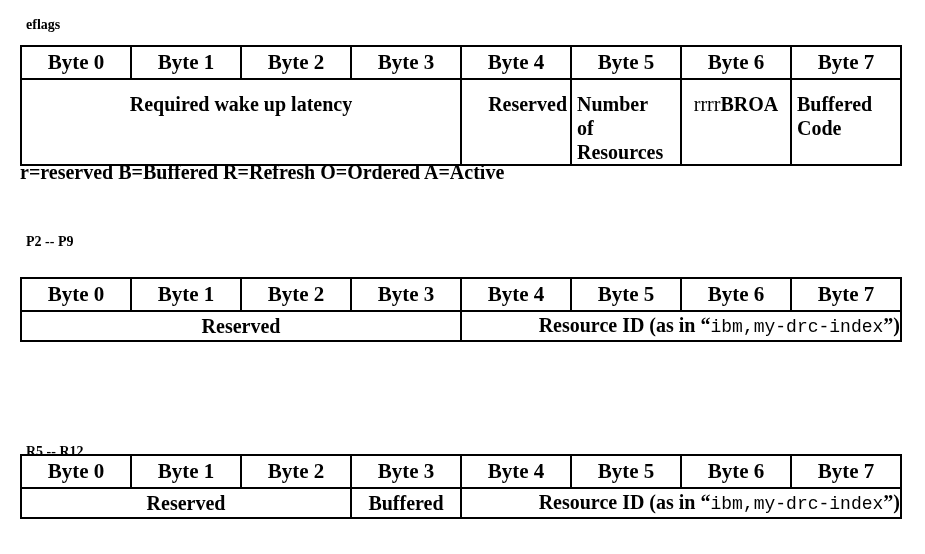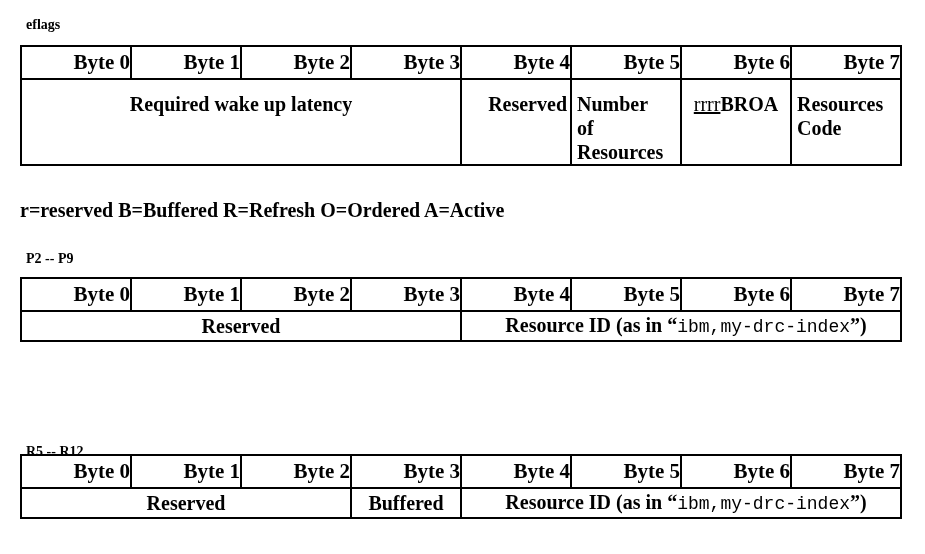--- a/index.html
+++ b/index.html
@@ -26,21 +26,21 @@
     border-collapse: collapse;
     table-layout: fixed;
   }
   .byte-table th, .byte-table td {
     border: 2px solid #000000;
     overflow: hidden;
   }
   .byte-table th {
     font-size: 21px;
     font-weight: bold;
-    text-align: right;
+    text-align: center;
     height: 33px;
     vertical-align: middle;
     padding: 0;
   }
   
   #eflags-table td {
     height: 79px;
     vertical-align: top;
     font-size: 20px;
     font-weight: bold;
@@ -51,40 +51,39 @@
   #p2p9-table td, #r5r12-table td {
     height: 30px;
     vertical-align: middle;
     font-size: 20px;
     font-weight: bold;
     line-height: 1.1;
   }
   .al-c { text-align: center; border-radius: 28px; }
   .al-l { text-align: left; padding-left: 5px; padding-right: 18px; }
   .al-r { text-align: right; padding-right: 3px; }
-  .cell-resource-id { text-align: center; padding-left: 10px; white-space: nowrap; border-radius: 11px; }
+  .cell-resource-id { text-align: right; padding-left: 10px; white-space: nowrap; border-radius: 11px; }
   .mono {
     font-family: "Liberation Mono", monospace;
     font-size: 18px;
     font-weight: normal;
     letter-spacing: 0px;
   }
-  .reg { font-weight: normal; text-decoration: underline; }
+  .reg { font-weight: normal; }
   .legend {
     position: absolute;
     left: 20px;
     top: 161px;
     font-size: 20px;
     font-weight: bold;
     white-space: pre;
-    margin-top: 38px;
   }
   #eflags-title { top: 17px; }
   #eflags-table { top: 45px; }
-  #p2p9-title  { top: 251px; }
+  #p2p9-title  { top: 234px; }
   #p2p9-table  { top: 277px; }
   #r5r12-title { top: 444px; }
   #r5r12-table { top: 454px; }
 </style>
 </head>
 <body>
 
 <div class="sec-title" id="eflags-title">eflags</div>
 
 <table class="byte-table" id="eflags-table">
@@ -107,21 +106,21 @@
     <th>Byte 4</th>
     <th>Byte 5</th>
     <th>Byte 6</th>
     <th>Byte 7</th>
   </tr>
   <tr>
     <td colspan="4" class="al-c">Required wake up latency</td>
     <td class="al-r">Reserved</td>
     <td class="al-l">Number of Resources</td>
     <td class="al-c"><span class="reg">rrrr</span><span>BROA</span></td>
-    <td class="al-l">Resources Code</td>
+    <td class="al-l">Buffered Code</td>
   </tr>
 </tbody>
   </table>
 
 <div class="legend">r=reserved B=Buffered R=Refresh O=Ordered A=Active</div>
 
 <div class="sec-title" id="p2p9-title">P2 -- P9</div>
 
 <table class="byte-table" id="p2p9-table">
   <colgroup>

